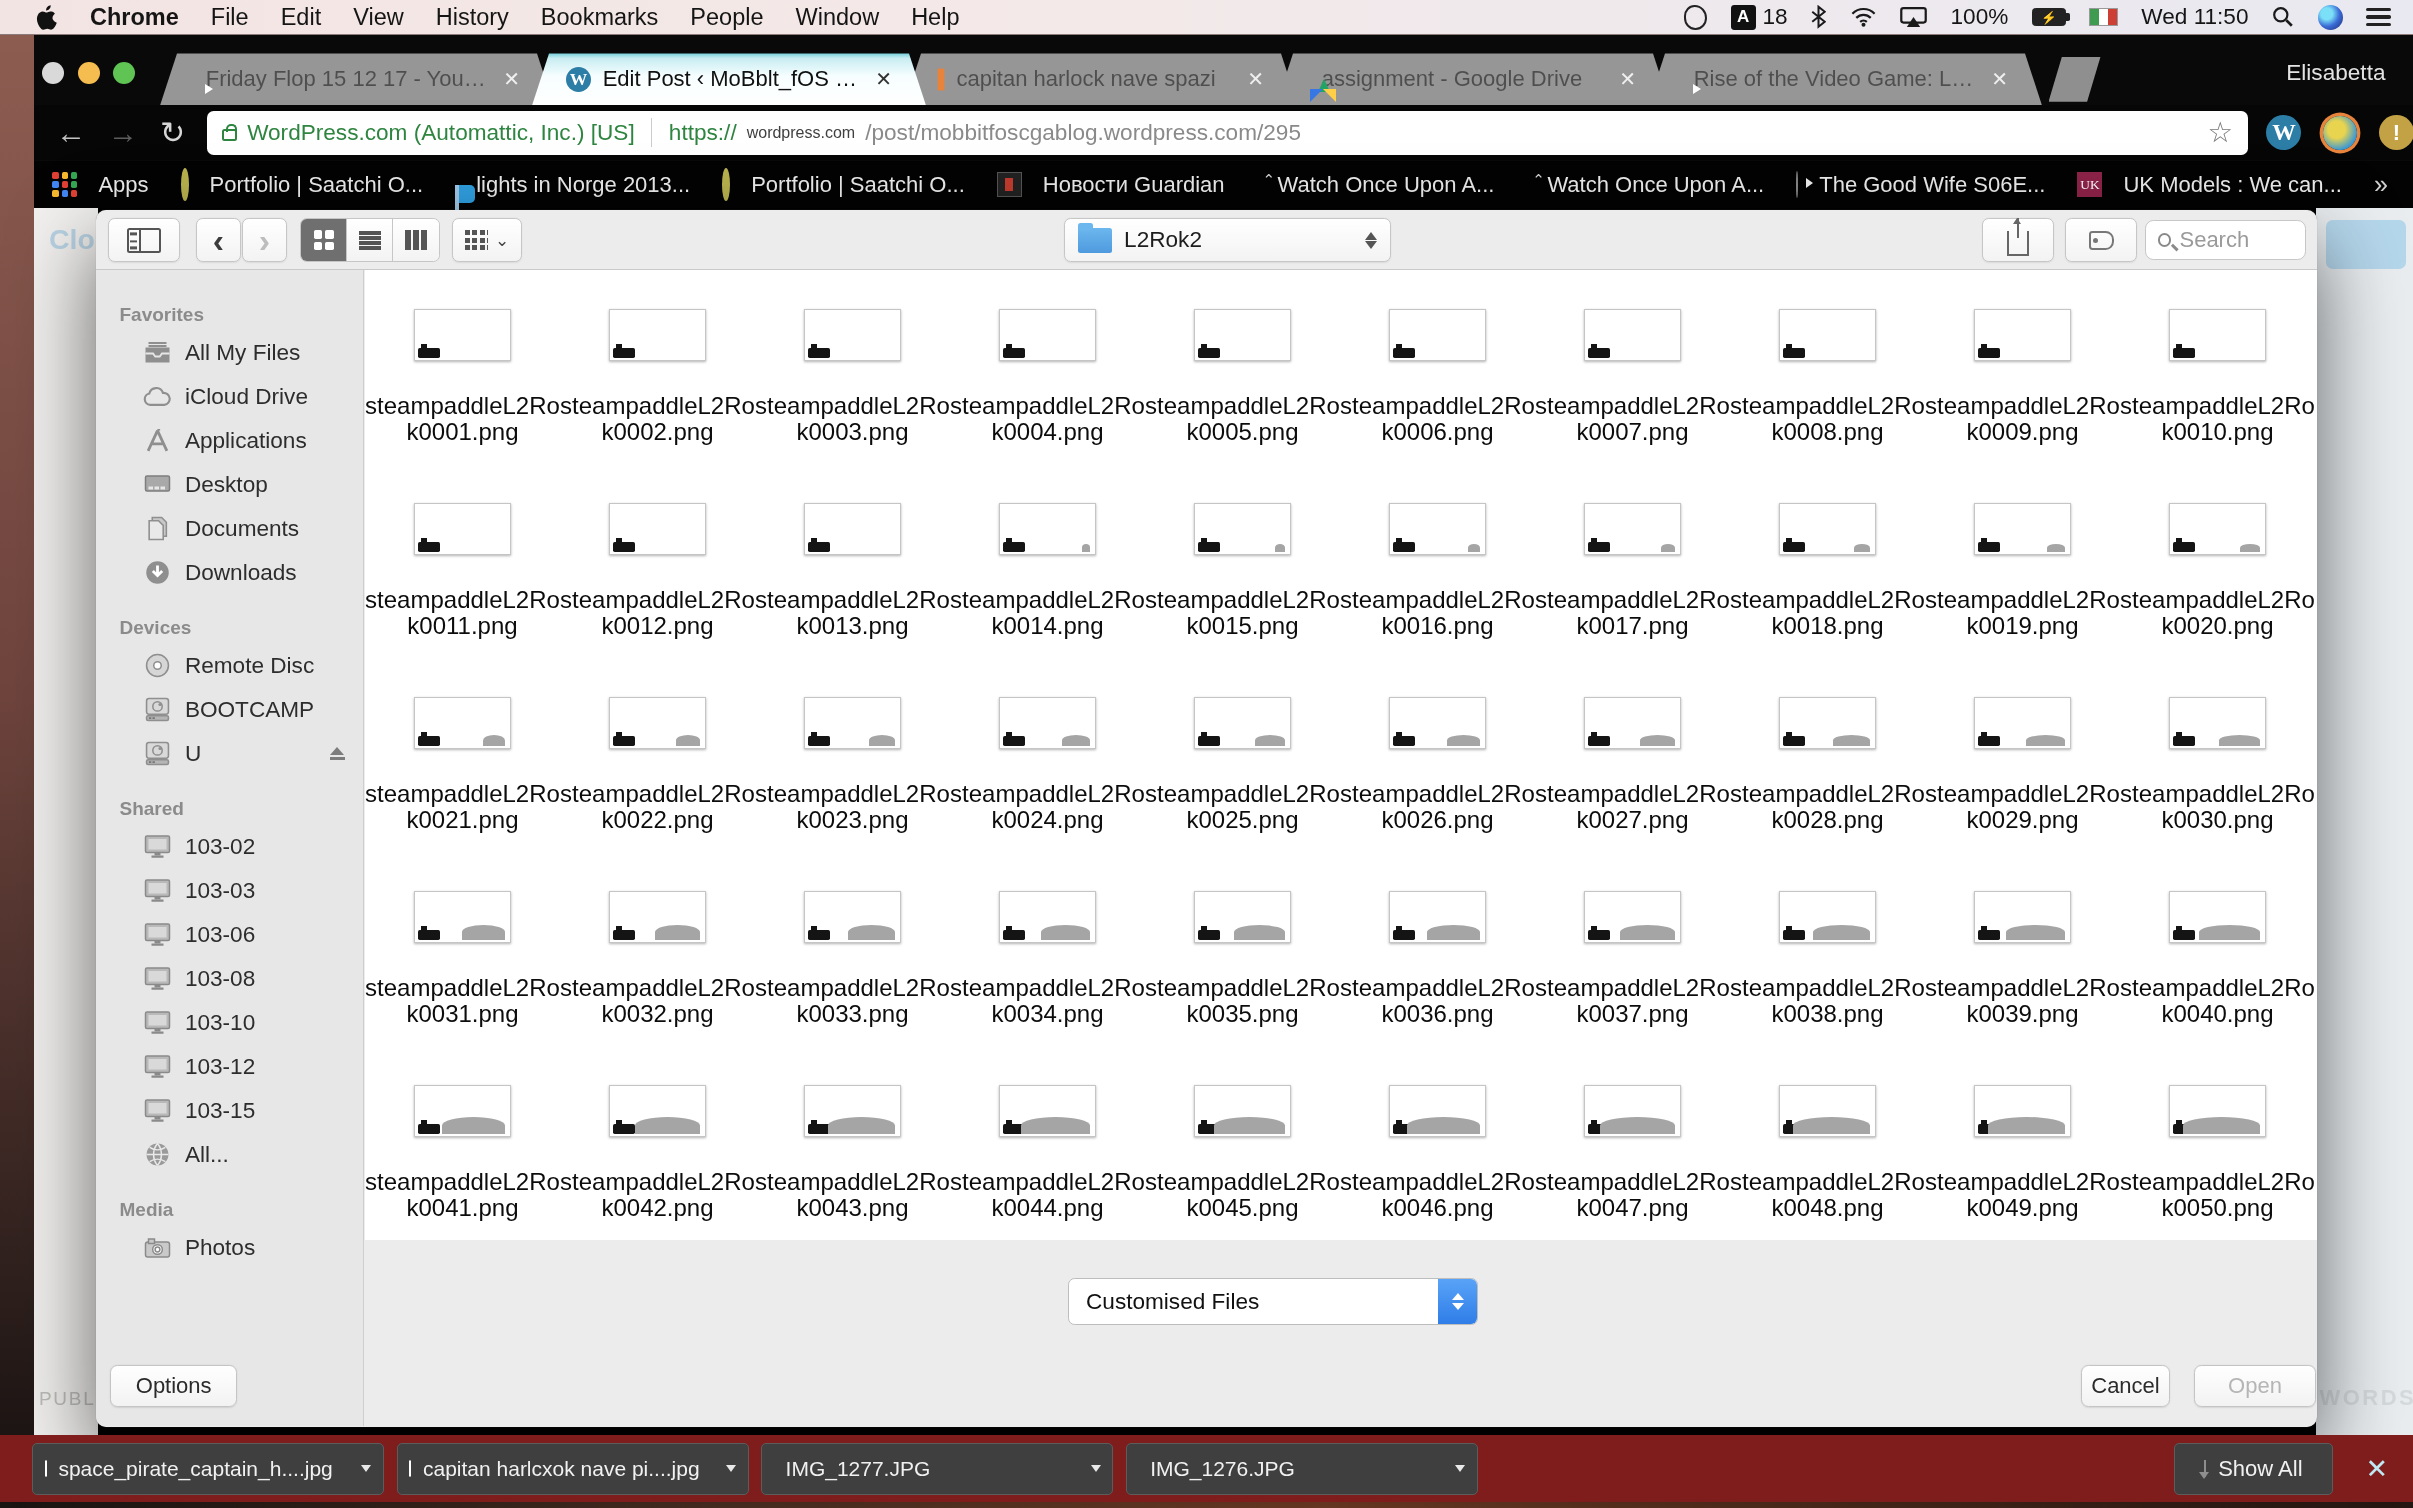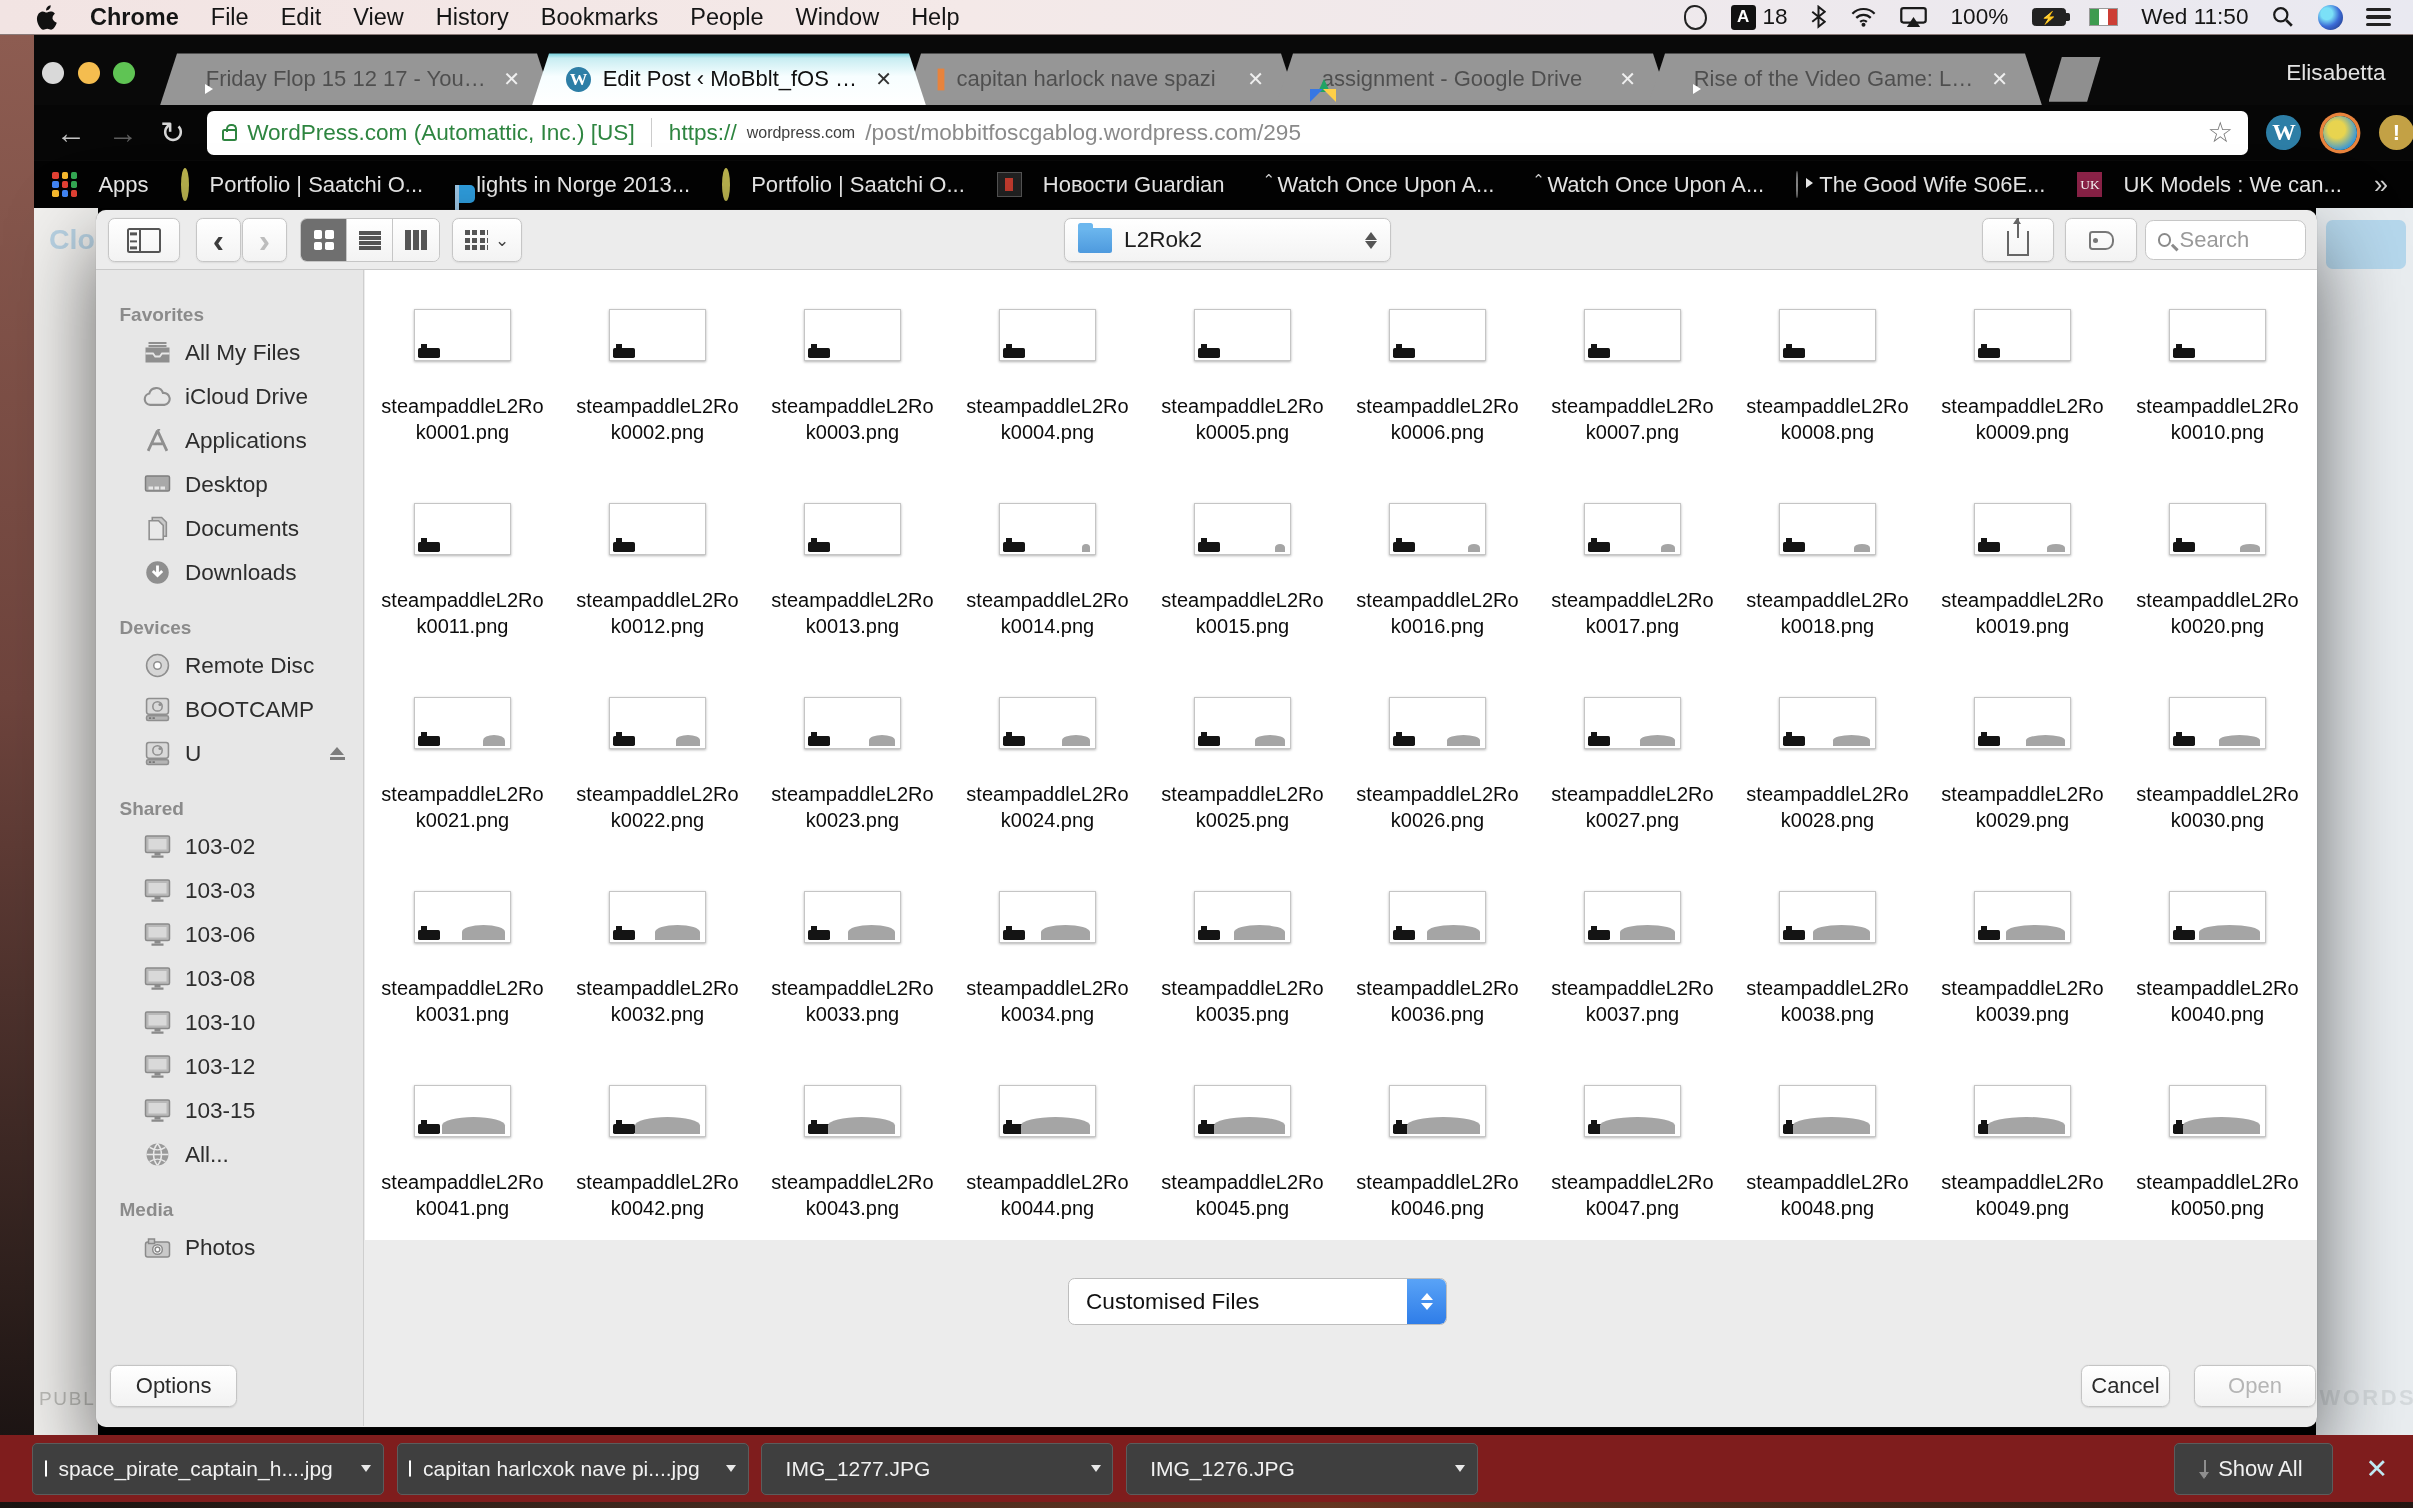--- a/index.html
+++ b/index.html
@@ -174,26 +174,26 @@
 
   
   #file-area { position:absolute; left:269px; top:60px; width:1952px; height:970px; background:#fff; overflow:hidden; }
   #file-grid { display:grid; grid-template-columns:repeat(10, 195px); padding-top:39px; }
   .file-item { height:194px; display:flex; flex-direction:column; align-items:center; }
   .thumb { width:97px; height:52px; background:#fff; border:0.8px solid #c5c5c5; box-shadow:0 0.8px 2.5px rgba(0,0,0,.3);
     position:relative; overflow:hidden; flex:none; }
   .sprite { position:absolute; left:3.4px; bottom:2.5px; width:22px; height:10px; background:#141414; border-radius:1.7px; }
   .sprite:before { content:""; position:absolute; left:2.5px; top:-3.4px; width:5.9px; height:4.2px; background:#141414; }
   .wave { position:absolute; bottom:2.5px; background:#a5a5a5; border-radius:60% 60% 0 0; }
-  .fname { margin-top:32px; font-size:20px; line-height:26px; color:#0c0c0c; text-align:center; }
+  .fname { margin-top:32px; font-size:24px; line-height:26px; color:#0c0c0c; text-align:center; }
 
   
   #format-row { position:absolute; left:0; top:1068px; width:100%; height:47px; }
   #format-label { position:absolute; right:1172px; top:8.4px; font-size:22.6px; color:#1a1a1a; }
-  #format-select { position:absolute; left:972px; top:0; width:379px; height:47px; background:#fff;
+  #format-select { position:absolute; left:972px; top:0; width:410px; height:47px; background:#fff;
     border:0.8px solid #bdbdbd; border-radius:6.7px; display:flex; align-items:center; }
   #format-select .val { font-size:22.6px; color:#111; padding-left:17px; flex:1; text-align:left; }
   .blue-stepper { width:39px; height:45px; border-radius:0 5.9px 5.9px 0; background:linear-gradient(#59a3f7,#2f7de8);
     display:flex; flex-direction:column; align-items:center; justify-content:center; gap:3.4px; }
   .blue-stepper i { border-left:6.7px solid transparent; border-right:6.7px solid transparent; }
   .blue-stepper .up { border-bottom:7.5px solid #fff; }
   .blue-stepper .down { border-top:7.5px solid #fff; }
   .dlg-btn { position:absolute; top:1155px; height:42px; background:linear-gradient(#ffffff,#f2f2f2);
     border:0.8px solid #c4c4c4; border-radius:7.5px; font-size:22px; color:#2b2b2b;
     display:flex; align-items:center; justify-content:center; box-shadow:0 0.8px 1.7px rgba(0,0,0,.1); }

